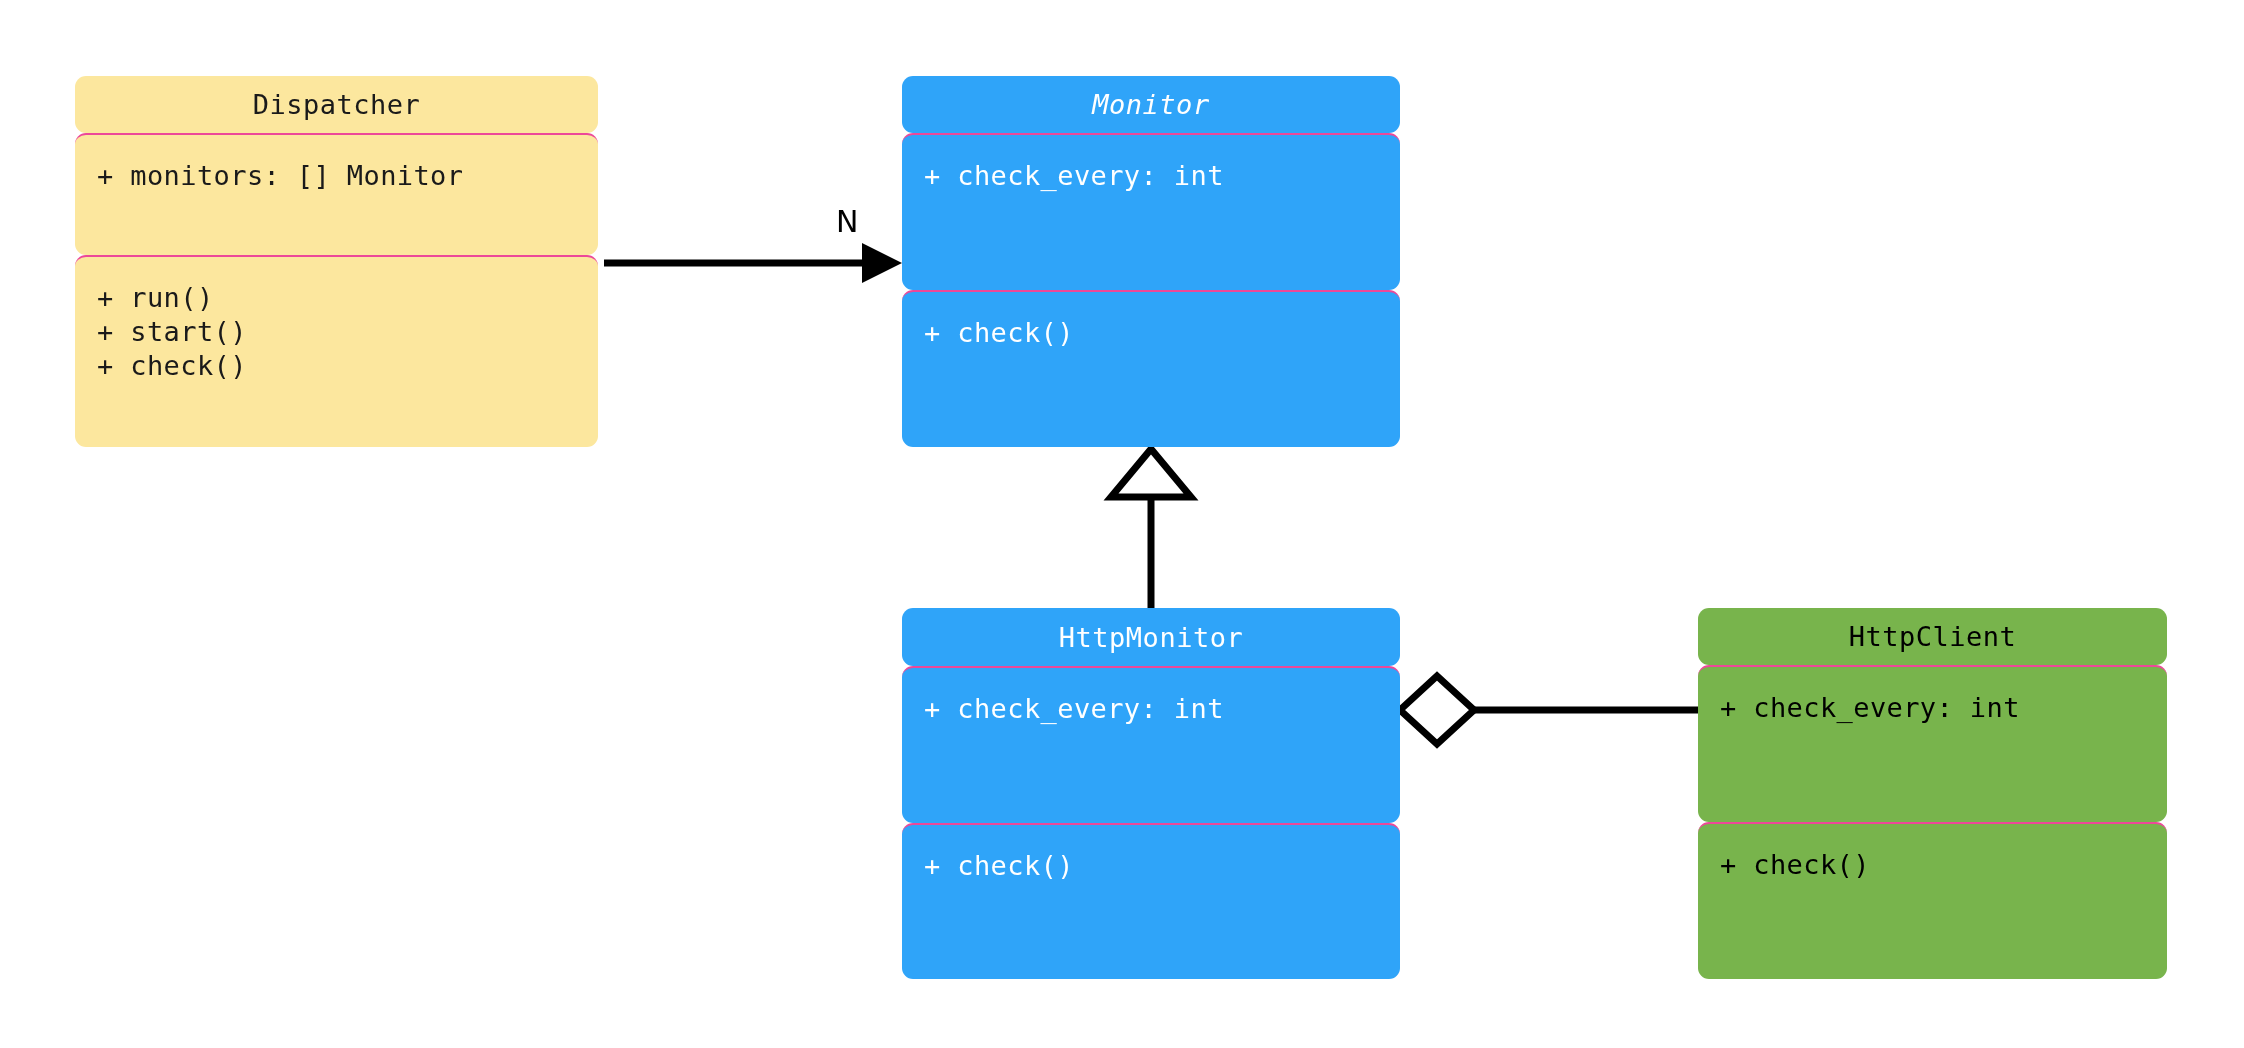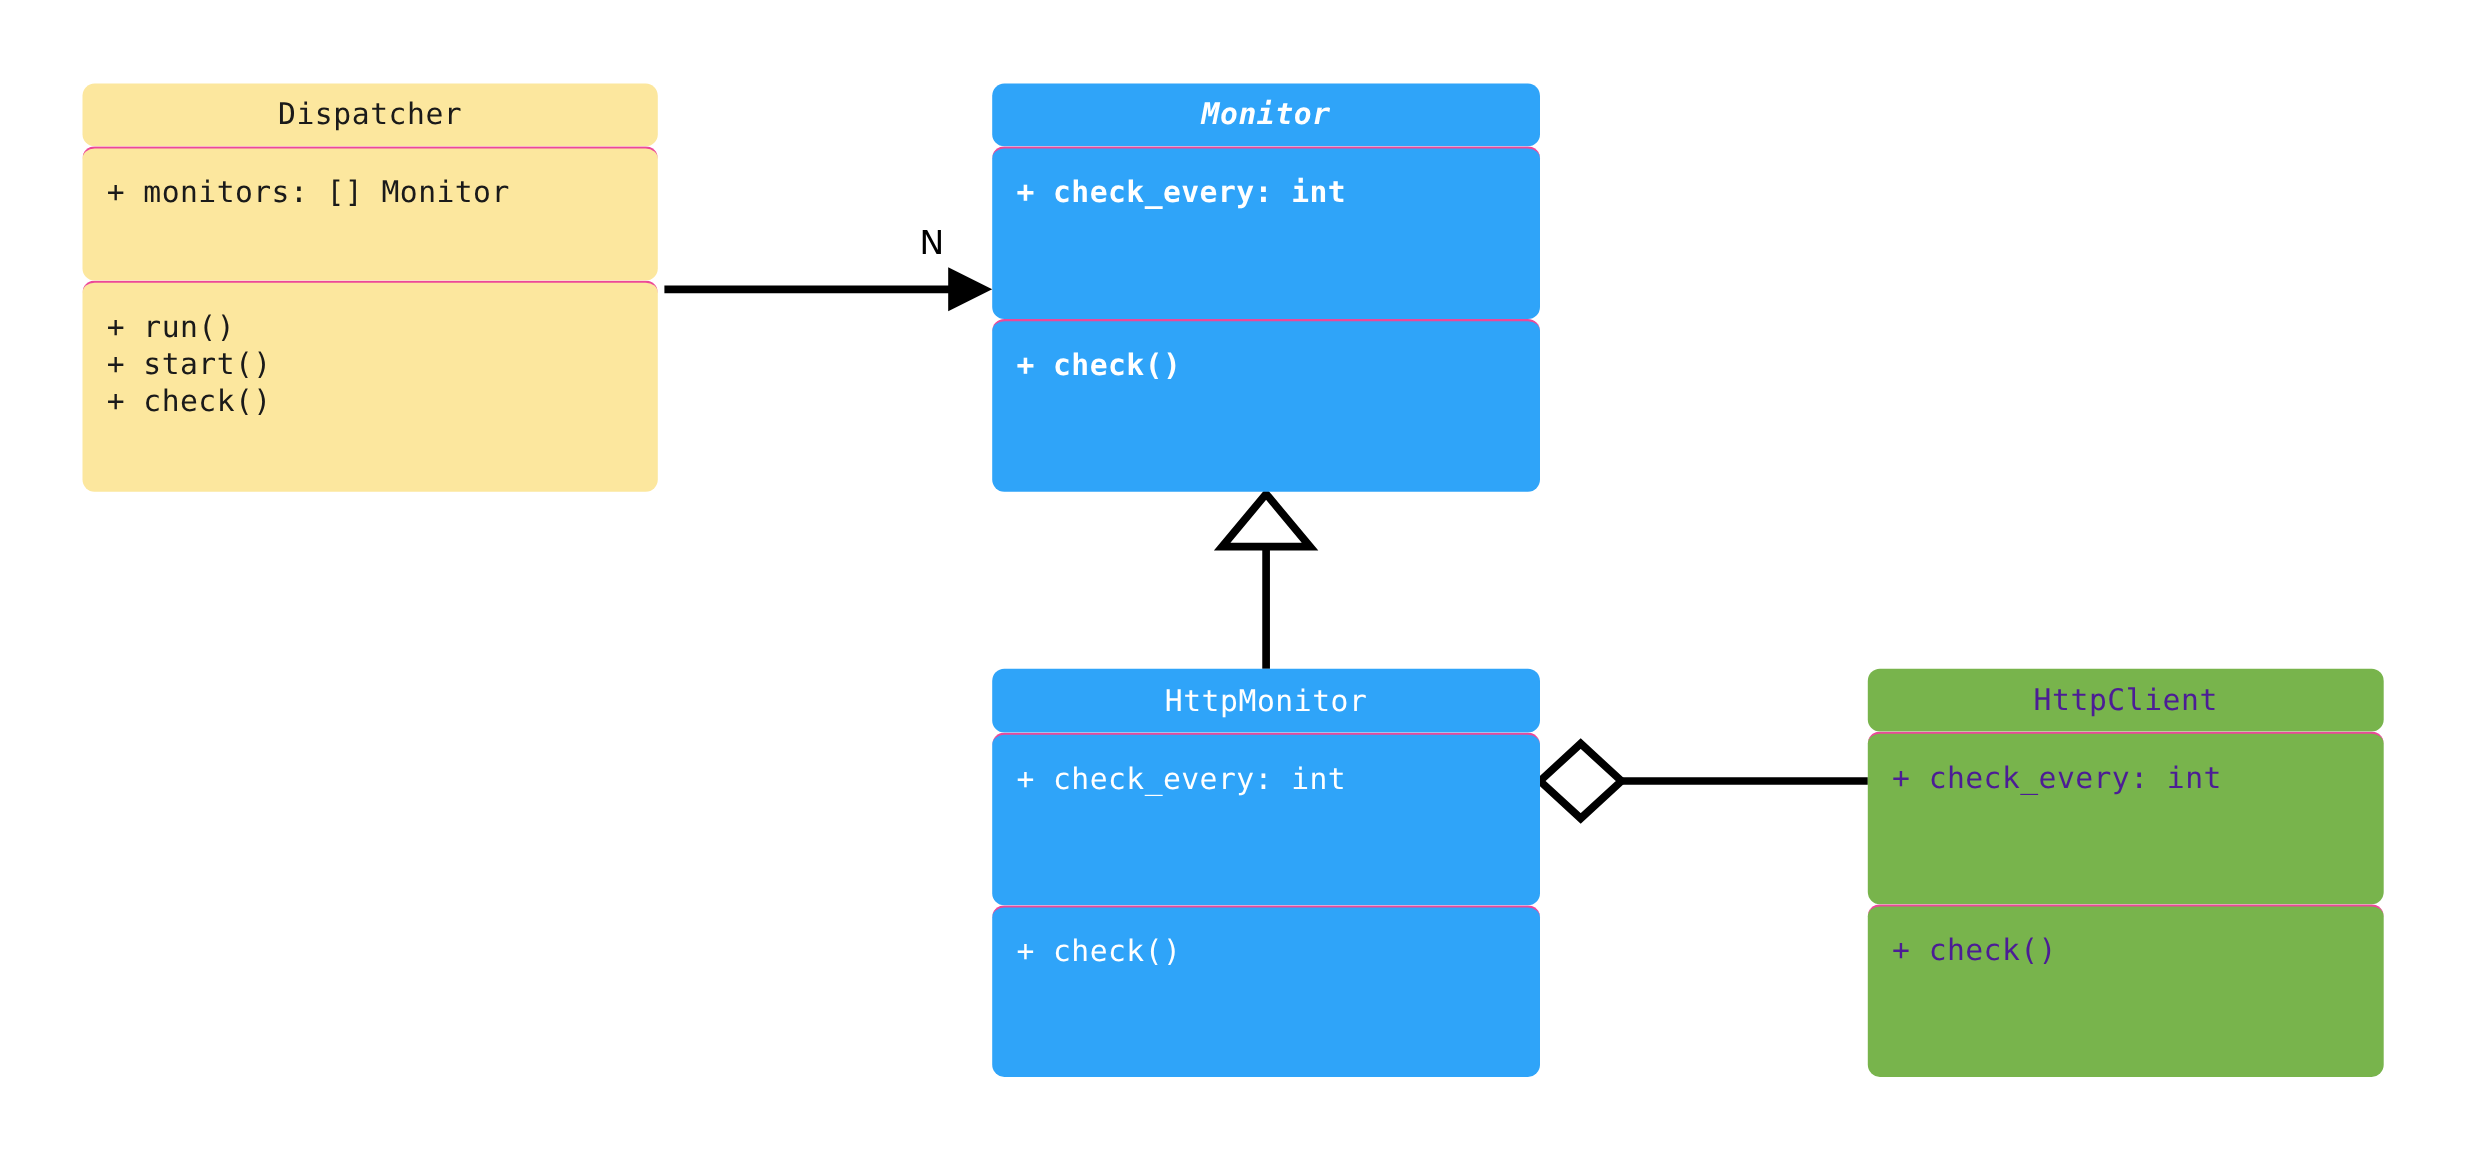--- a/index.html
+++ b/index.html
@@ -71,21 +71,21 @@
   .theme-yellow .uml-compartment { background: #fce79e; }
   .theme-yellow .uml-title,
   .theme-yellow .uml-members { color: #1a1a1a; }
 
   .theme-blue .uml-compartment { background: #2fa4f9; }
   .theme-blue .uml-title,
   .theme-blue .uml-members { color: #ffffff; }
 
   .theme-green .uml-compartment { background: #78b44c; }
   .theme-green .uml-title,
-  .theme-green .uml-members { color: #4c1d95; }
+  .theme-green .uml-members { color: #000000; }
 
   
   .connector-layer {
     position: absolute;
     left: 0; top: 0;
     width: 2244px;
     height: 1048px;
     pointer-events: none;
   }
 
@@ -124,21 +124,21 @@
   <div class="edge-label" style="left:836px; top:207px;">N</div>
 
   <div class="uml-class theme-yellow" style="left:75px; top:76px; width:523px; height:371px;">
     <div class="uml-compartment uml-title" style="height:57px;">Dispatcher</div>
     <div class="uml-compartment uml-members" style="height:122px;">+ monitors: [] Monitor</div>
     <div class="uml-compartment uml-members" style="flex:1 1 auto;">+ run()
 + start()
 + check()</div>
   </div>
 
-  <div class="uml-class theme-blue" style="left:902px; top:76px; width:498px; height:371px;font-weight:bold;">
+  <div class="uml-class theme-blue" style="left:902px; top:76px; width:498px; height:371px;">
     <div class="uml-compartment uml-title abstract" style="height:57px;">Monitor</div>
     <div class="uml-compartment uml-members" style="height:157px;">+ check_every: int</div>
     <div class="uml-compartment uml-members" style="flex:1 1 auto;">+ check()</div>
   </div>
 
   <div class="uml-class theme-blue" style="left:902px; top:608px; width:498px; height:371px;">
     <div class="uml-compartment uml-title" style="height:58px;">HttpMonitor</div>
     <div class="uml-compartment uml-members" style="height:157px;">+ check_every: int</div>
     <div class="uml-compartment uml-members" style="flex:1 1 auto;">+ check()</div>
   </div>

